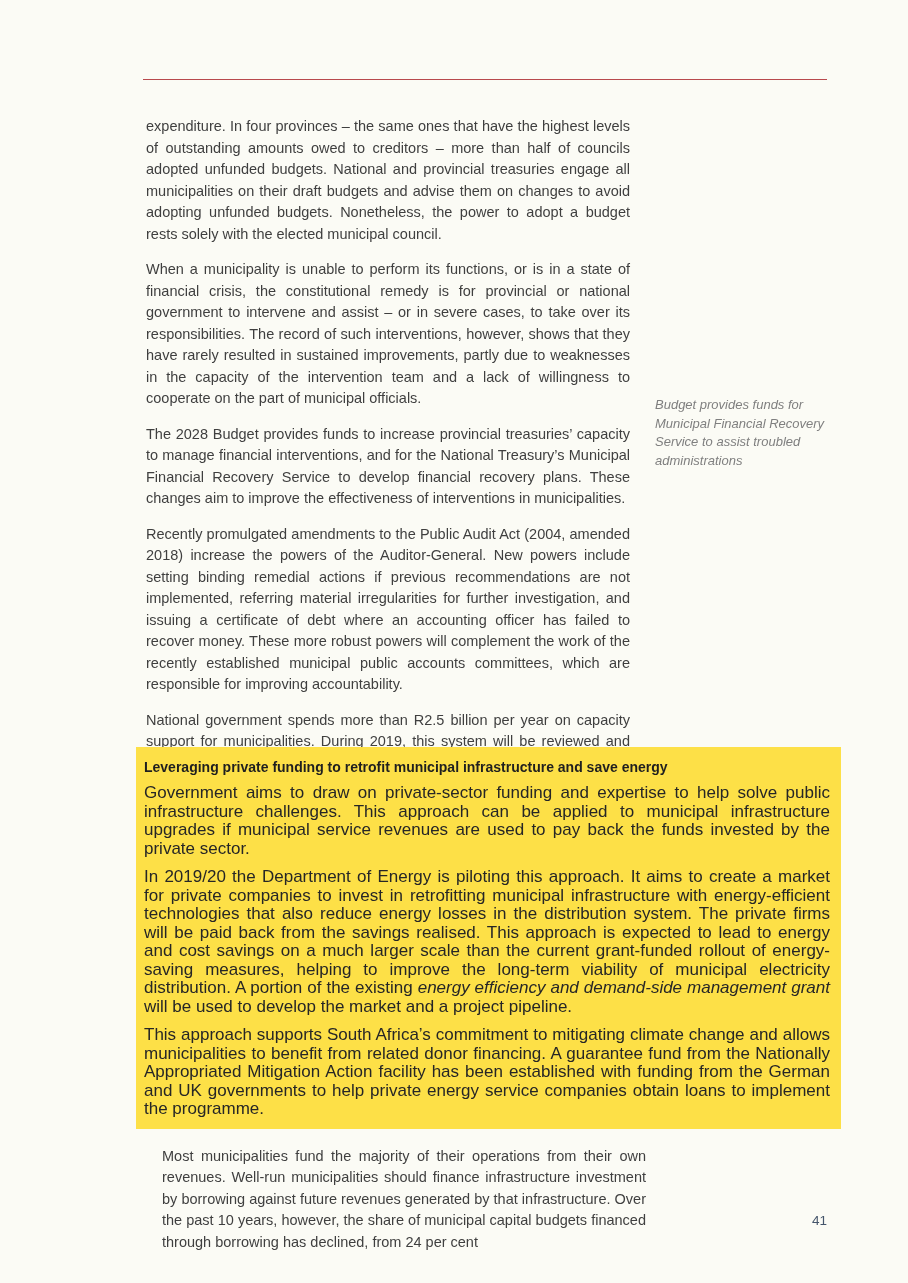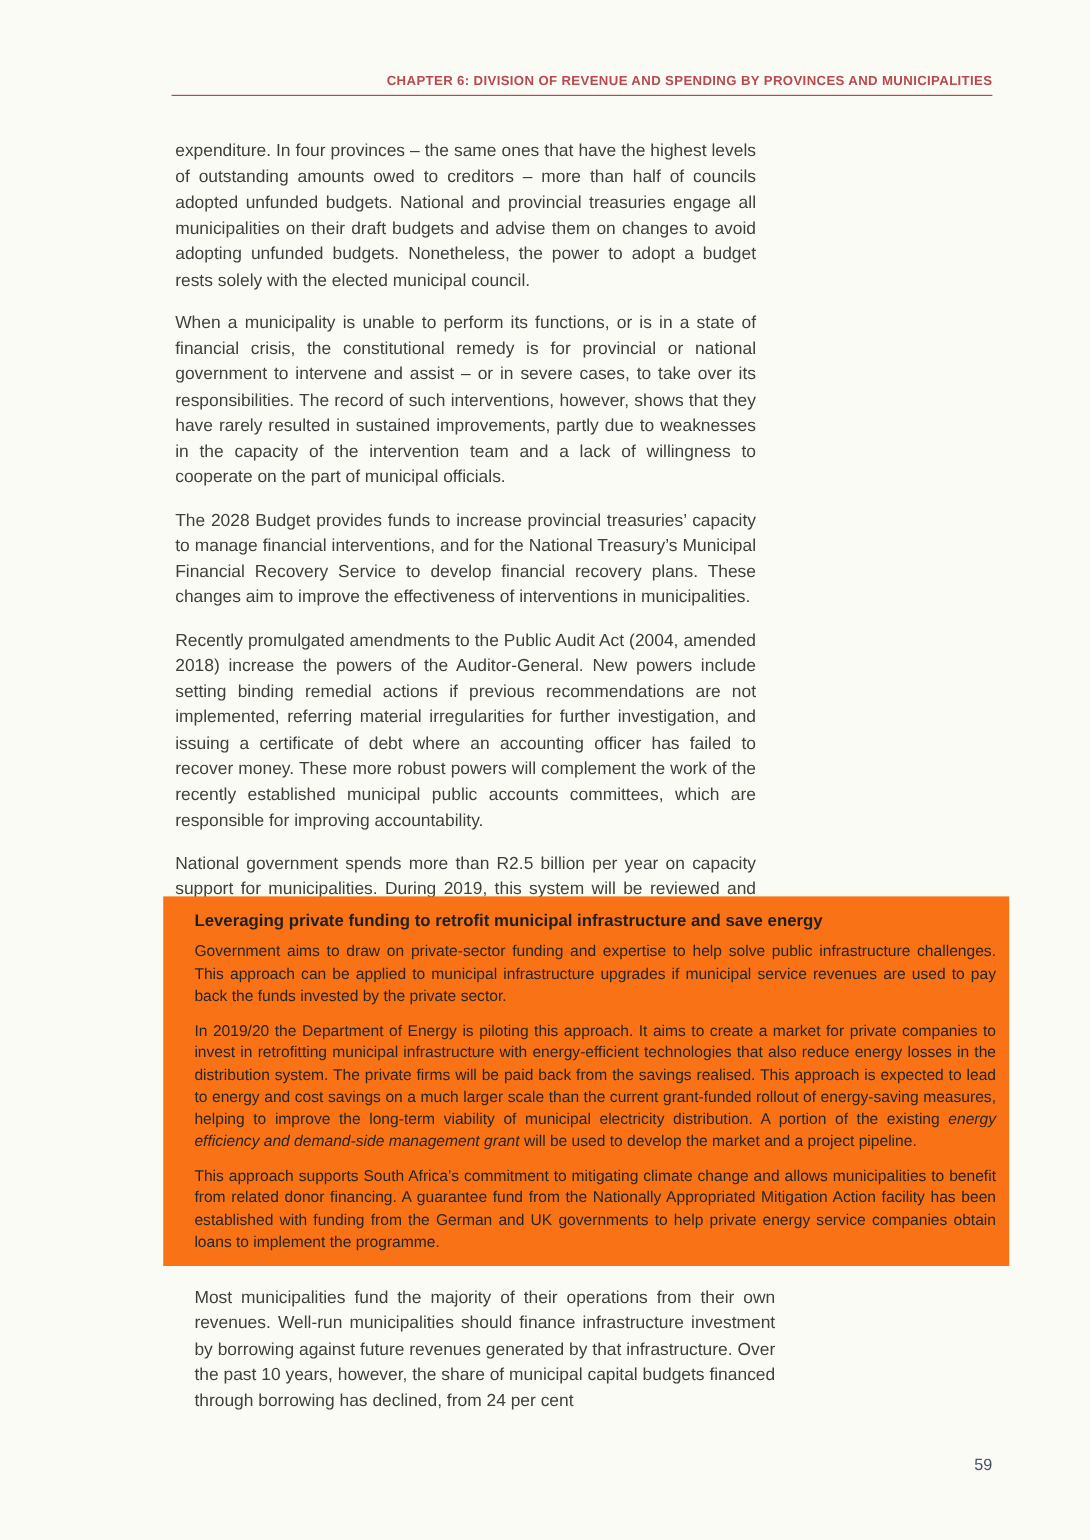--- a/index.html
+++ b/index.html
@@ -54,33 +54,33 @@
     font-style: italic;
     color: #7f7f7f;
   }
   .lower {
     position: absolute;
     top: 747px;
     left: 136px;
     width: 705px;
   }
   .textbox {
-    background: #f97316;
-    padding: 9px 11px 8px 26px;
+    background: #fde047;
+    padding: 9px 11px 8px 8px;
     box-sizing: border-box;
   }
   .textbox h3 {
     margin: 3px 0 9px 0;
     font-size: 14px;
     font-weight: bold;
     color: #1f1f1f;
   }
   .textbox p {
     margin: 0 0 10px 0;
-    font-size: 13px;
+    font-size: 17px;
     line-height: 18.5px;
     text-align: justify;
     color: #262626;
   }
   .textbox p:last-child { margin-bottom: 2px; }
   .section-heading {
     margin: 27px 0 0 10px;
     font-size: 14.5px;
     font-weight: bold;
     color: #262626;
@@ -101,40 +101,38 @@
     text-align: right;
     font-size: 13.5px;
     color: #44546a;
   }
 </style>
 </head>
 <body>
 
 <div class="page">
 
-  <div class="running-header">
-    <span>CHAPTER 6: DIVISION OF REVENUE AND SPENDING BY PROVINCES AND MUNICIPALITIES</span>
-  </div>
   <div class="header-rule"></div>
 
   <div class="main-col">
     <p>expenditure. In four provinces – the same ones that have the highest levels of outstanding amounts owed to creditors – more than half of councils adopted unfunded budgets. National and provincial treasuries engage all municipalities on their draft budgets and advise them on changes to avoid adopting unfunded budgets. Nonetheless, the power to adopt a budget rests solely with the elected municipal council.</p>
     <p>When a municipality is unable to perform its functions, or is in a state of financial crisis, the constitutional remedy is for provincial or national government to intervene and assist – or in severe cases, to take over its responsibilities. The record of such interventions, however, shows that they have rarely resulted in sustained improvements, partly due to weaknesses in the capacity of the intervention team and a lack of willingness to cooperate on the part of municipal officials.</p>
     <p>The 2028 Budget provides funds to increase provincial treasuries’ capacity to manage financial interventions, and for the National Treasury’s Municipal Financial Recovery Service to develop financial recovery plans. These changes aim to improve the effectiveness of interventions in municipalities.</p>
     <p>Recently promulgated amendments to the Public Audit Act (2004, amended 2018) increase the powers of the Auditor-General. New powers include setting binding remedial actions if previous recommendations are not implemented, referring material irregularities for further investigation, and issuing a certificate of debt where an accounting officer has failed to recover money. These more robust powers will complement the work of the recently established municipal public accounts committees, which are responsible for improving accountability.</p>
     <p>National government spends more than R2.5 billion per year on capacity support for municipalities. During 2019, this system will be reviewed and improvements will be implemented from 2020/21.</p>
   </div>
 
+  <div class="margin-note">Budget provides funds for Municipal Financial Recovery Service to assist troubled administrations</div>
 
   <div class="lower">
     <div class="textbox">
       <h3>Leveraging private funding to retrofit municipal infrastructure and save energy</h3>
       <p>Government aims to draw on private-sector funding and expertise to help solve public infrastructure challenges. This approach can be applied to municipal infrastructure upgrades if municipal service revenues are used to pay back the funds invested by the private sector.</p>
       <p><span>In 2019/20 the Department of Energy is piloting this approach. It aims to create a market for private companies to invest in retrofitting municipal infrastructure with energy-efficient technologies that also reduce energy losses in the distribution system. The private firms will be paid back from the savings realised. This approach is expected to lead to energy and cost savings on a much larger scale than the current grant-funded rollout of energy-saving measures, helping to improve the long-term viability of municipal electricity distribution. A portion of the existing </span><i>energy efficiency and demand-side management grant</i><span> will be used to develop the market and a project pipeline.</span></p>
       <p>This approach supports South Africa’s commitment to mitigating climate change and allows municipalities to benefit from related donor financing. A guarantee fund from the Nationally Appropriated Mitigation Action facility has been established with funding from the German and UK governments to help private energy service companies obtain loans to implement the programme.</p>
     </div>
 
     <p class="closing-paragraph">Most municipalities fund the majority of their operations from their own revenues. Well-run municipalities should finance infrastructure investment by borrowing against future revenues generated by that infrastructure. Over the past 10 years, however, the share of municipal capital budgets financed through borrowing has declined, from 24 per cent</p>
   </div>
 
-  <div class="page-number">59</div>
+  <div class="page-number">41</div>
 
 </div>
 
 </body></html>

